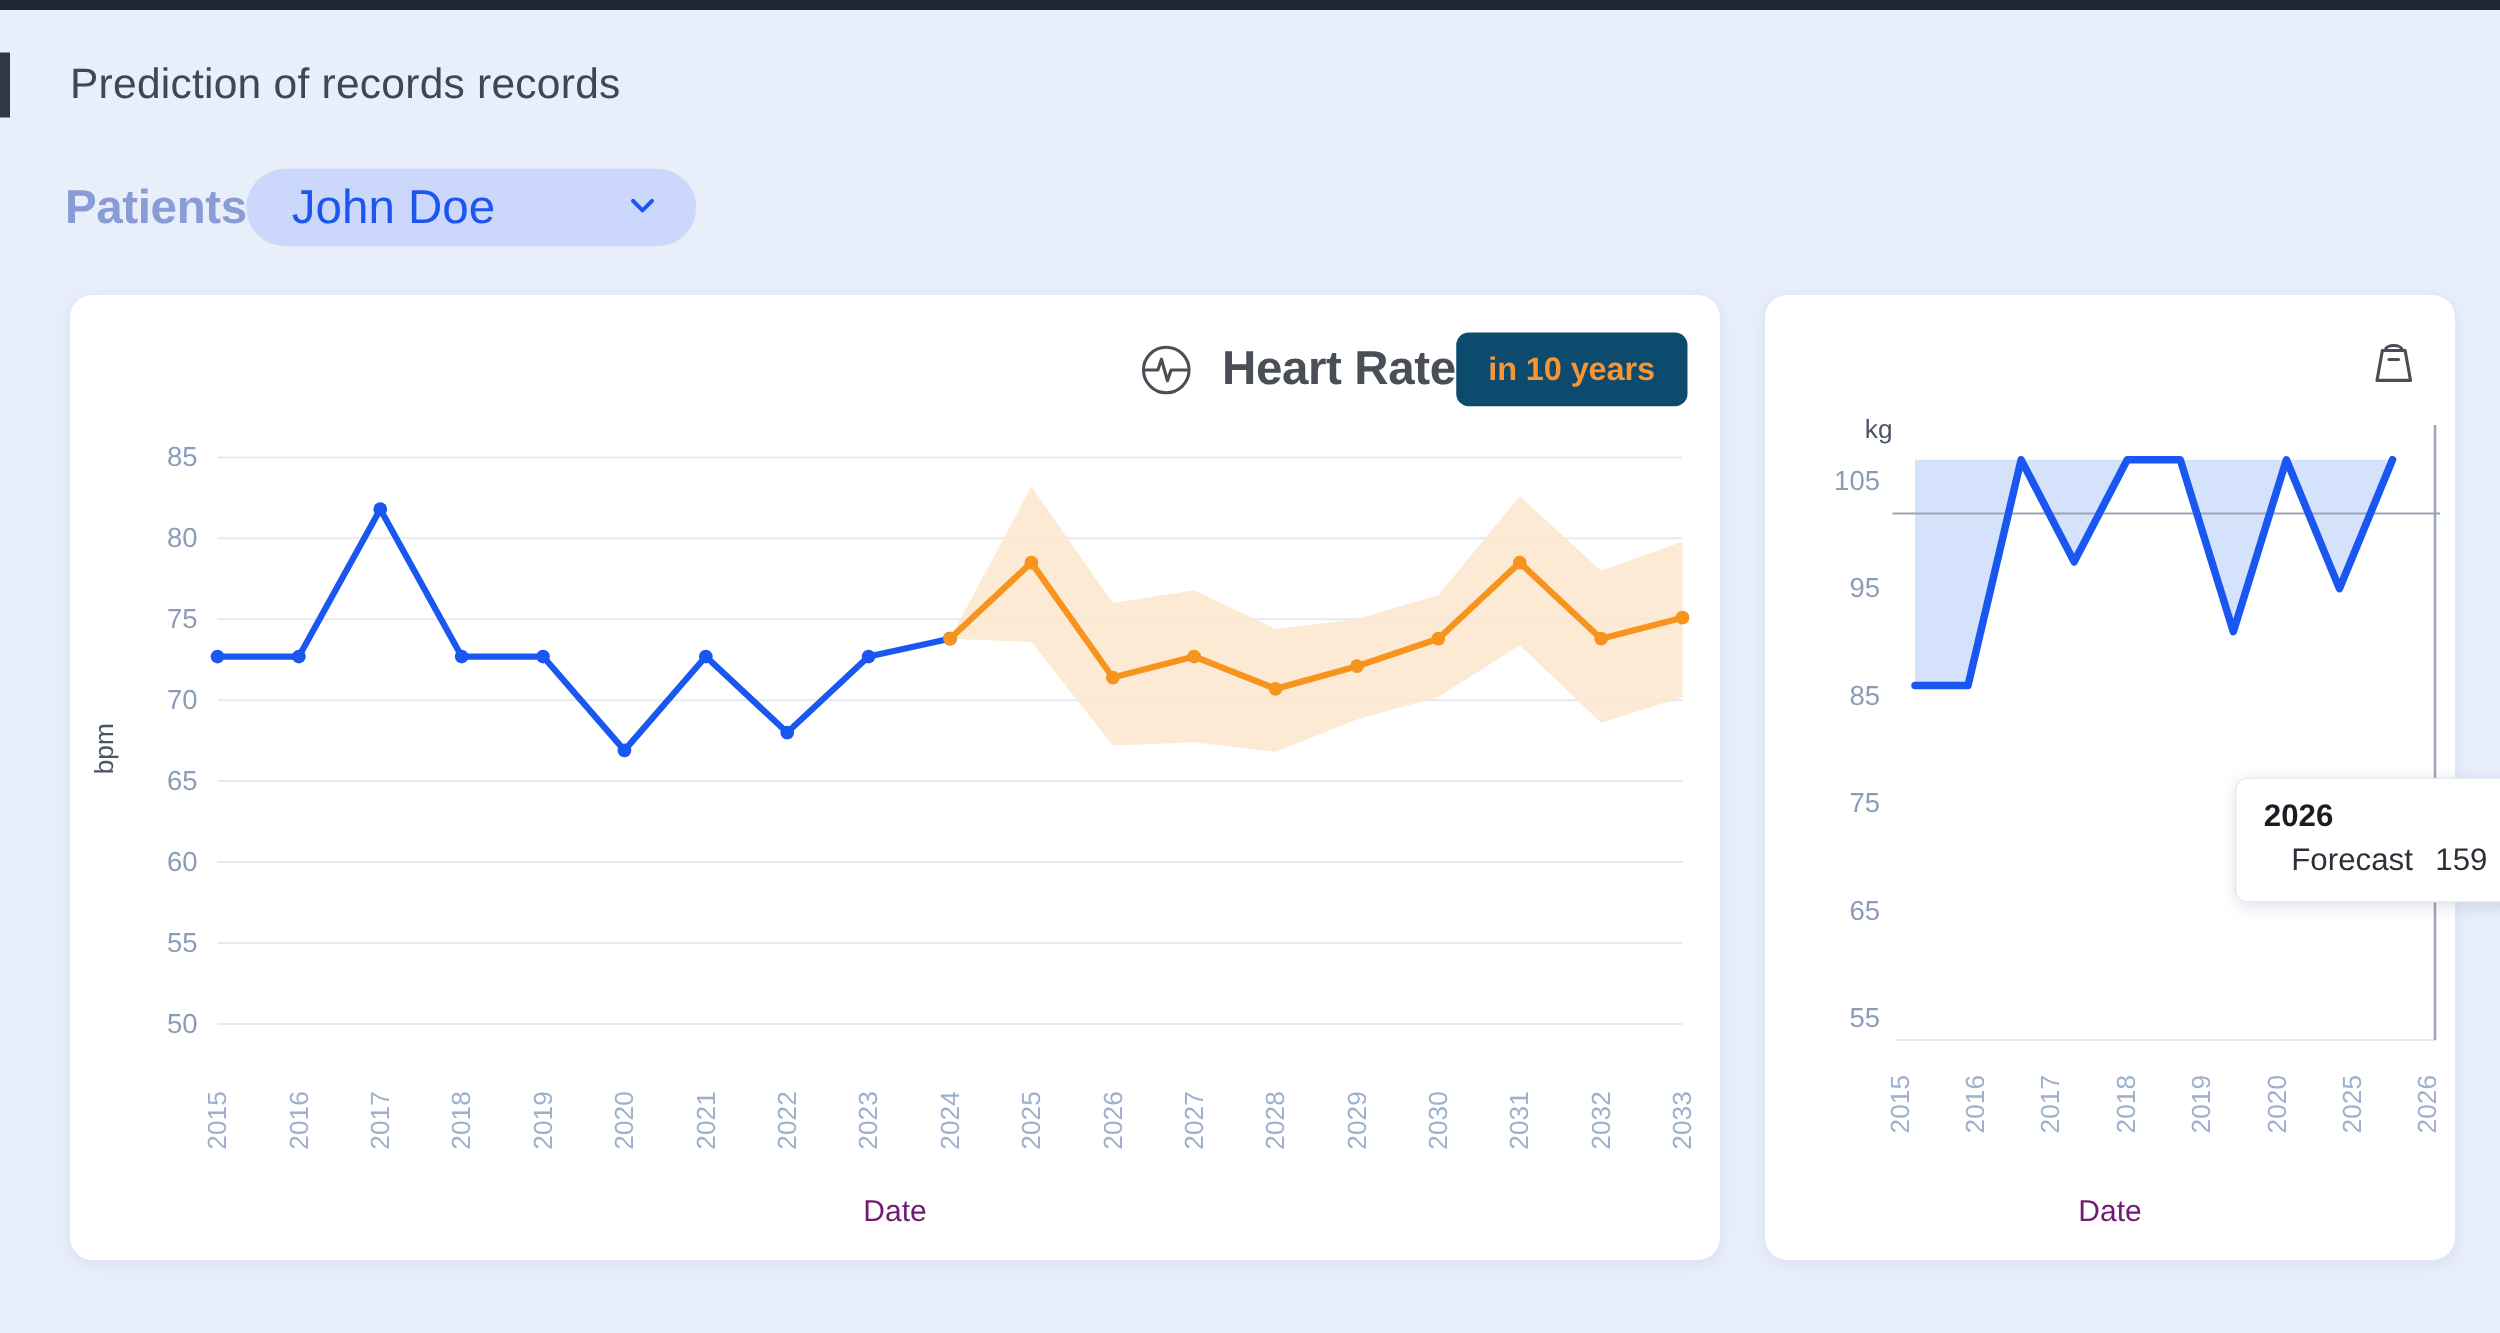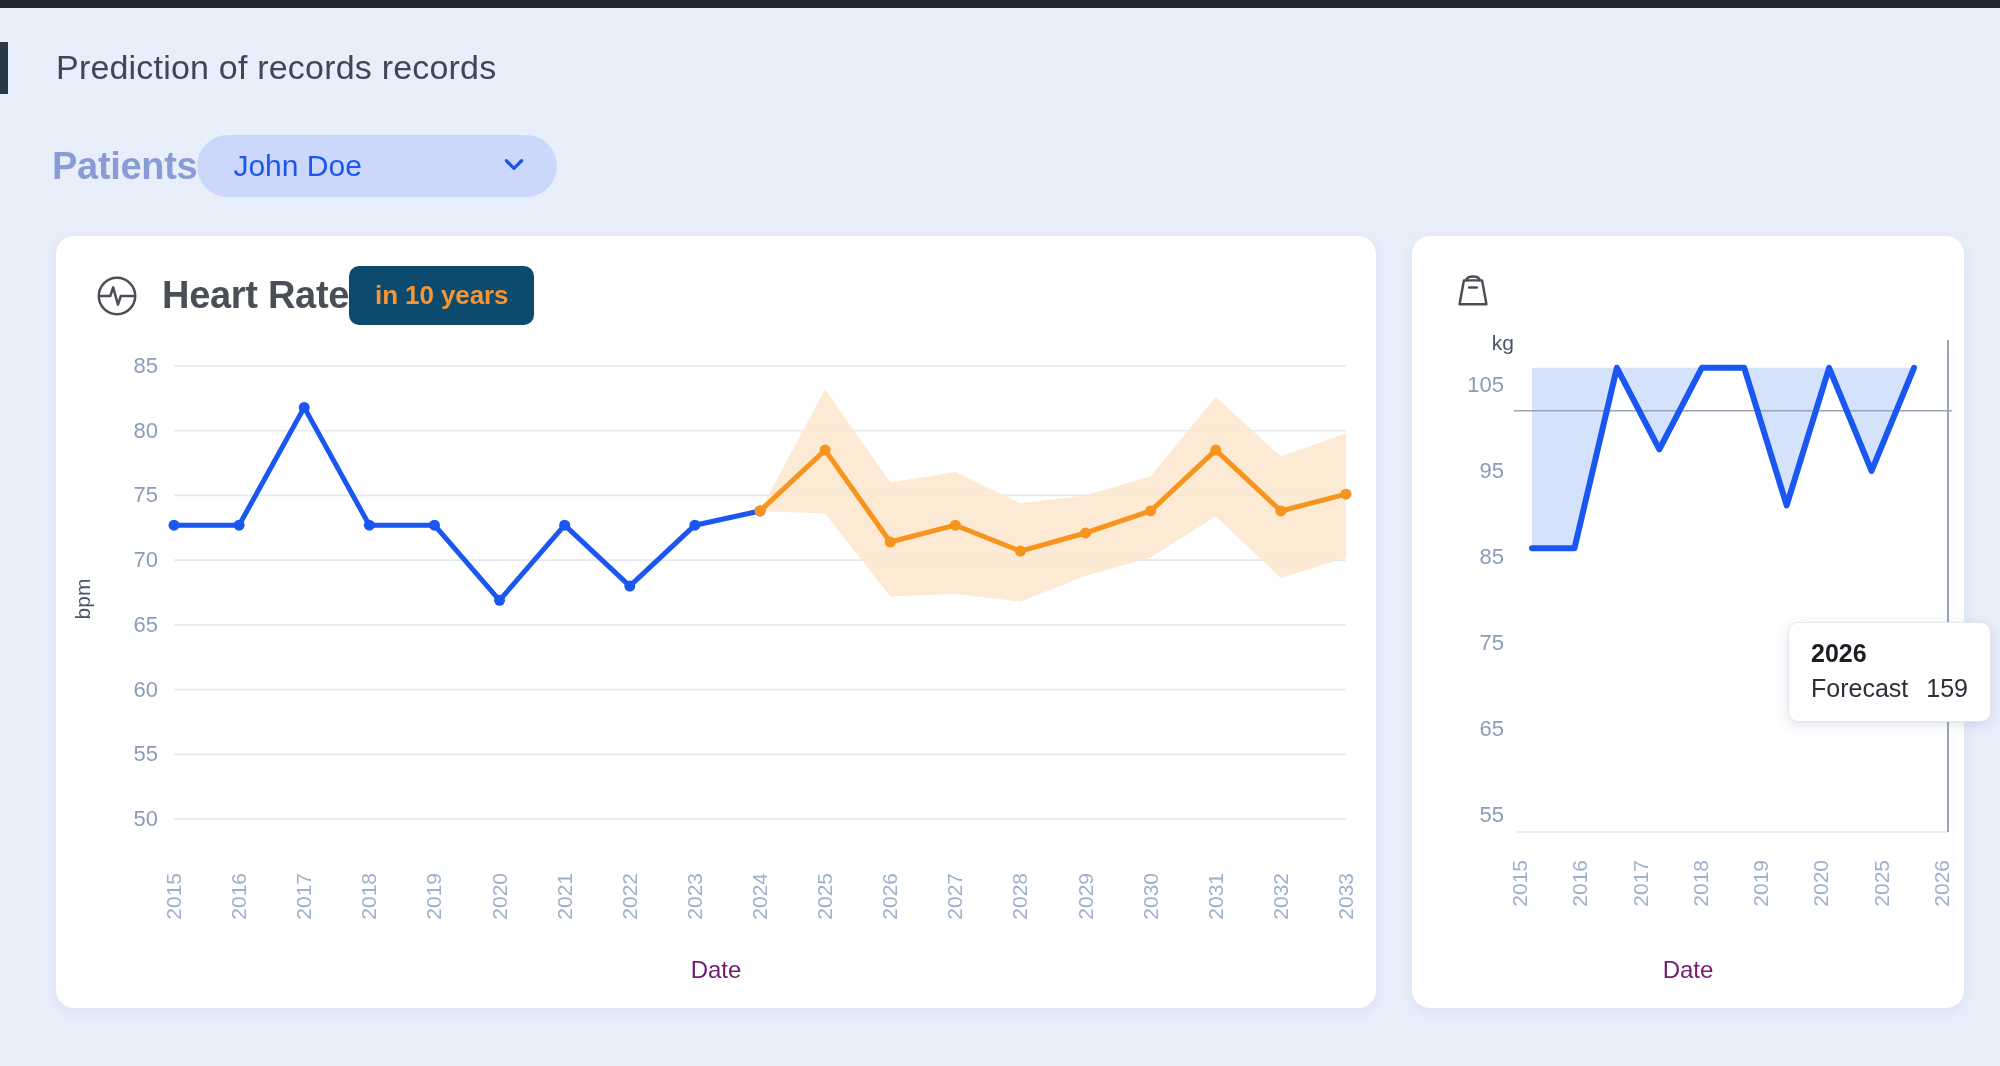--- a/index.html
+++ b/index.html
@@ -34,37 +34,37 @@
   }
   #patients-label {
     font-size: 38px; font-weight: 700; color: #8a9cd6; letter-spacing: -0.3px;
   }
   #patient-select {
     display: flex; align-items: center; justify-content: space-between;
     width: 360px; height: 62px;
     background: #ccd8fb; border-radius: 31px;
     padding: 0 30px 0 36px; cursor: pointer;
   }
-  #patient-select-value { font-size: 30px; color: #1c55f0; font-weight: 400; }
+  #patient-select-value { font-size: 38px; color: #1c55f0; font-weight: 400; }
   .chev { width: 26px; height: 26px; }
   #cards {
     position: absolute; left: 0; top: 236px; width: 2000px;
     display: flex; gap: 36px; padding: 0 56px;
   }
   .card {
     background: #ffffff;
     border-radius: 18px;
     box-shadow: 0 3px 14px rgba(80,100,160,0.10);
     position: relative;
   }
   #card-heart { width: 1320px; height: 772px; }
   #card-weight { width: 552px; height: 772px; }
   .card-header {
-    display: flex; align-items: center; justify-content: flex-start;
-    padding: 30px 37px 0 38px;
+    display: flex; align-items: center; justify-content: flex-end;
+    padding: 30px 26px 0 38px;
   }
   .card-title-group { display: flex; align-items: center; gap: 22px; }
   .card-title { font-size: 38px; font-weight: 600; color: #4a4f57; letter-spacing: -0.3px; }
   .title-icon { width: 46px; height: 46px; display: block; }
   #forecast-badge {
     background: #0c4a6e; color: #f79433;
     font-size: 26px; font-weight: 700;
     padding: 14px 26px; border-radius: 10px;
     letter-spacing: -0.1px;
   }
@@ -80,21 +80,21 @@
   .axis-unit-text { fill: #4a5568; font-size: 21px; }
   #tooltip {
     position: absolute;
     background: #ffffff; border: 1px solid #e2e6ee;
     border-radius: 10px;
     box-shadow: 0 3px 12px rgba(60,80,130,0.16);
     padding: 16px 22px 18px 22px;
     min-width: 196px;
   }
   #tooltip-title { font-size: 25px; font-weight: 700; color: #1a1d23; margin-bottom: 6px; }
-  #tooltip-row { font-size: 25px; color: #2c3038; display: flex; gap: 18px; }
+  #tooltip-row { font-size: 25px; color: #2c3038; display: flex; gap: 18px; margin-left: 22px; }
   #tooltip-value { font-weight: 400; }
 </style>
 </head>
 <body>
 
 <div id="page">
 
   <div id="top-strip"></div>
   <div id="left-accent-bar"></div>
 

